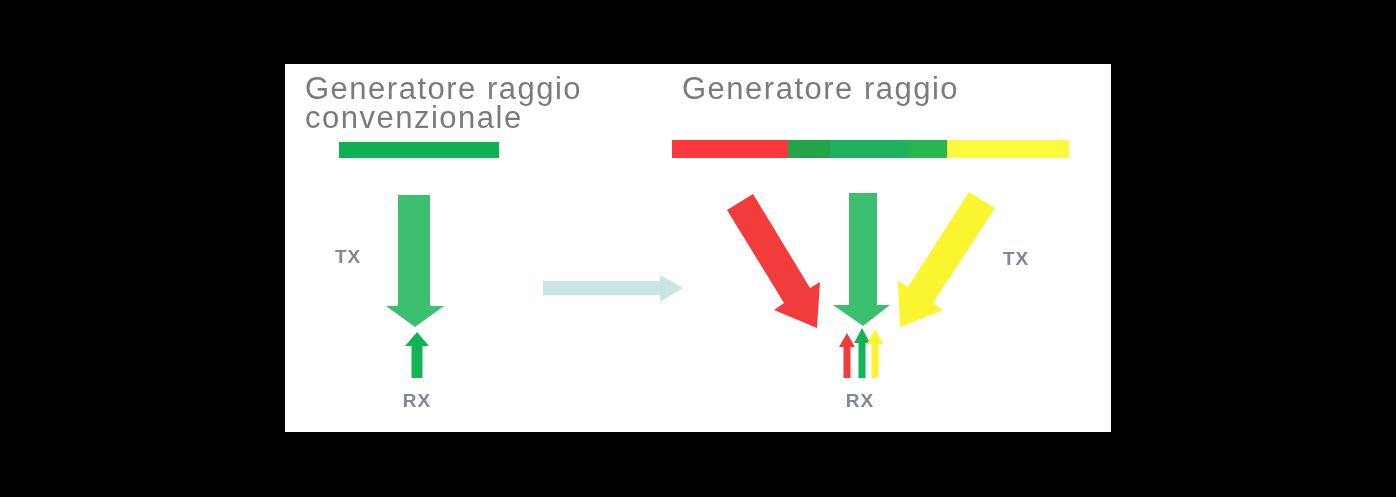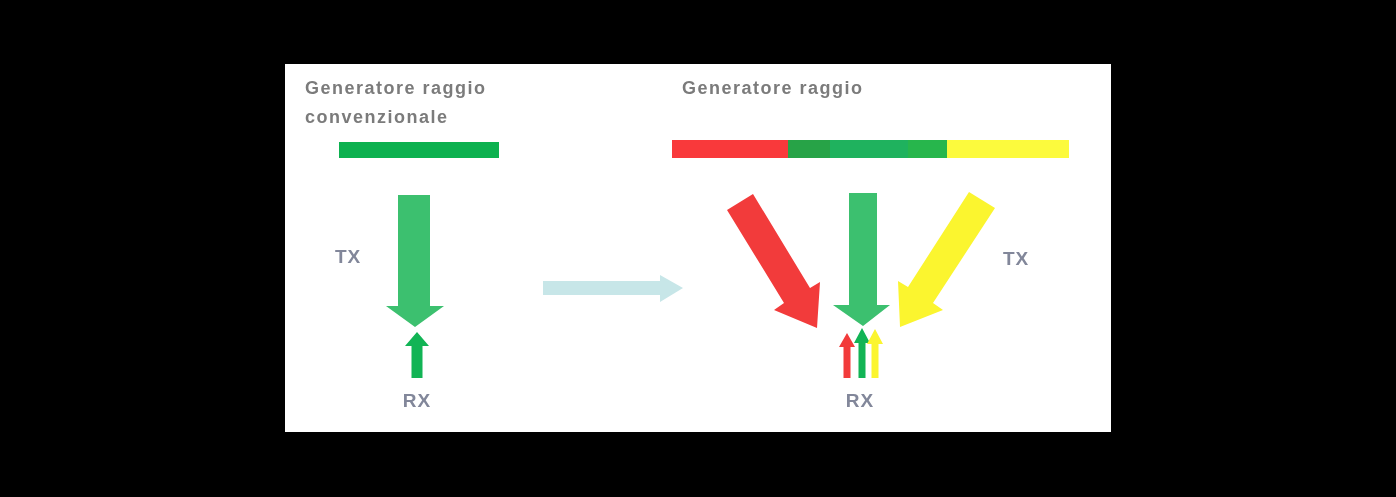--- a/index.html
+++ b/index.html
@@ -21,24 +21,24 @@
     position: absolute;
     left: 285px;
     top: 64px;
     width: 826px;
     height: 368px;
     background: #ffffff;
   }
   .title {
     position: absolute;
     color: var(--title, #7b7b7b);
-    font-size: 18px;
+    font-size: 31px;
     line-height: 29px;
     letter-spacing: 1.5px;
-    font-weight: 700;
+    font-weight: 400;
     white-space: nowrap;
   }
   .title-left  { left: 20px;  top: 10px; }
   .title-right { left: 397px; top: 10px; }
   .bar {
     position: absolute;
     top: 78px;
     height: 16px;
   }
   .bar-left {

